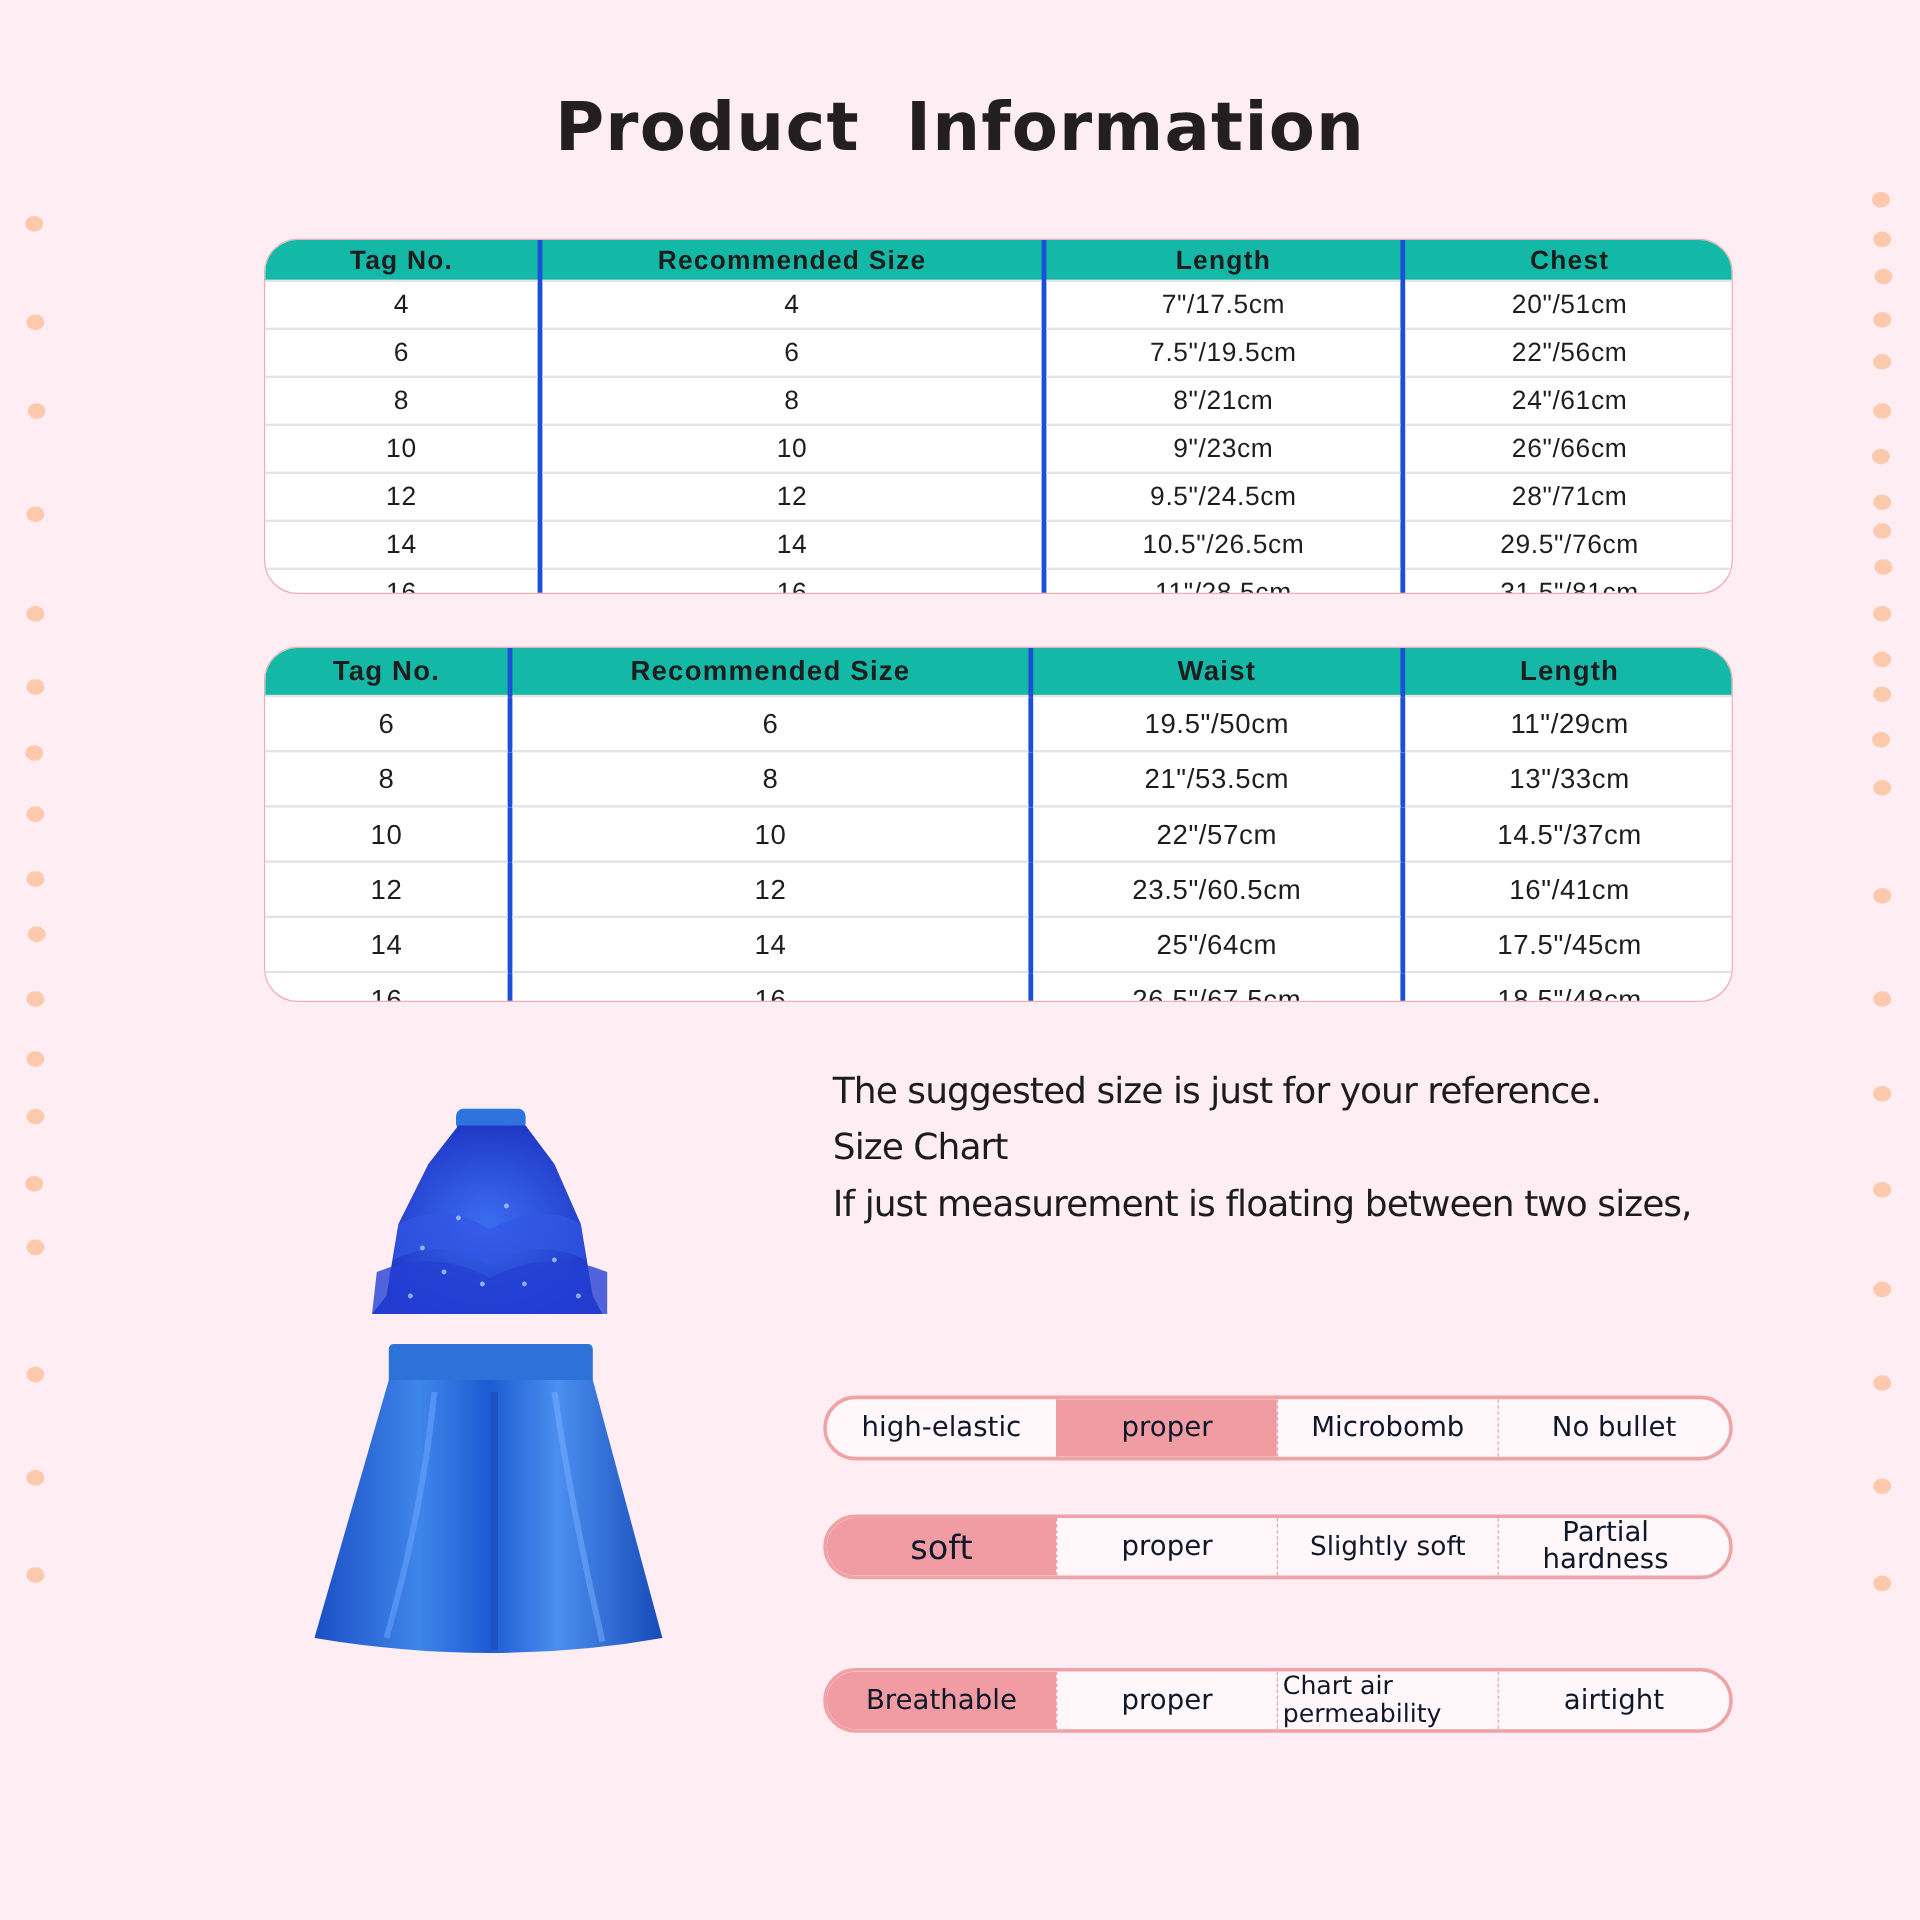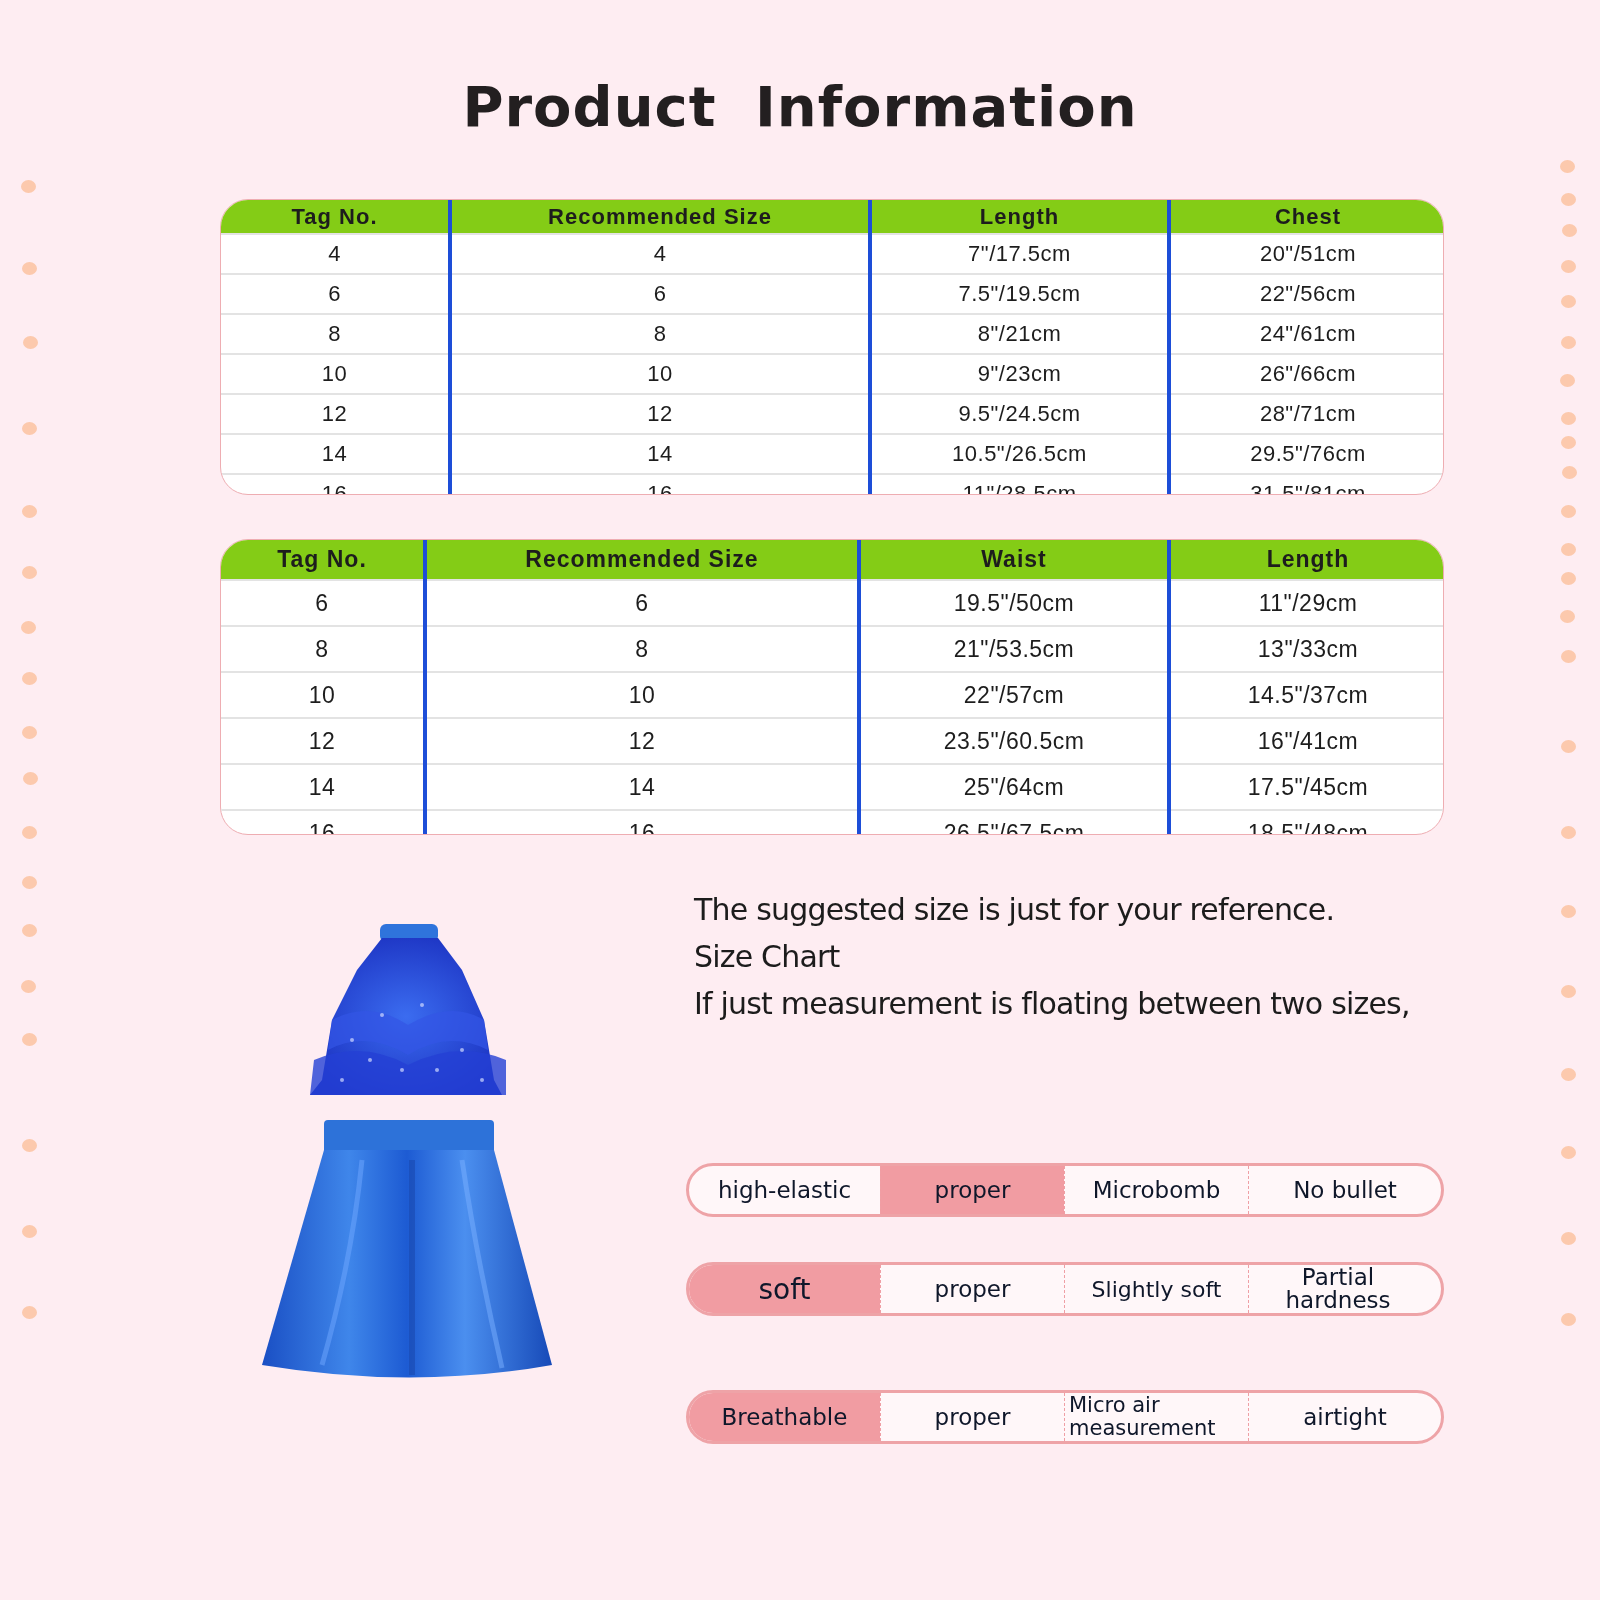--- a/index.html
+++ b/index.html
@@ -18,21 +18,21 @@
     background:#fcc9ad;
   }
   
   .size-table {
     position:absolute; left:220px; width:1224px;
     background:#ffffff; border:1.5px solid #eeadb2; border-radius:28px;
     overflow:hidden; box-sizing:border-box;
   }
   .size-table table { border-collapse:collapse; width:100%; table-layout:fixed; }
   .size-table th {
-    background:#84cc16; color:#4b4646; font-weight:bold; font-size:22px;
+    background:#14b8a6; color:#4b4646; font-weight:bold; font-size:22px;
     letter-spacing:1px; font-family:"Liberation Sans", sans-serif;
   }
   .size-table td, .size-table th {
     text-align:center; color:#1d1d1d; font-size:22px;
     border-left:4px solid #1d4ed8;
   }
   .size-table td:first-child, .size-table th:first-child { border-left:none; }
   .size-table td { border-top:2px solid #e3e3e3; }
   #table1 { top:199px; height:296px; }
   #table1 th { height:31px; }
@@ -299,15 +299,15 @@
 </div>
 <div class="attr-row" id="attr2">
   <div class="attr-cell c1 active" style="font-size:28px">soft</div>
   <div class="attr-cell c2">proper</div>
   <div class="attr-cell c3" style="font-size:22px">Slightly soft</div>
   <div class="attr-cell c4" style="padding:0 30px 0 16px;text-align:center;justify-content:flex-start">Partial hardness</div>
 </div>
 <div class="attr-row" id="attr3">
   <div class="attr-cell c1 active">Breathable</div>
   <div class="attr-cell c2">proper</div>
-  <div class="attr-cell c3" style="font-size:21px;padding:0 4px;text-align:left;justify-content:flex-start">Micro air measurement</div>
+  <div class="attr-cell c3" style="font-size:21px;padding:0 4px;text-align:left;justify-content:flex-start">Chart air permeability</div>
   <div class="attr-cell c4">airtight</div>
 </div>
 
 </body></html>

